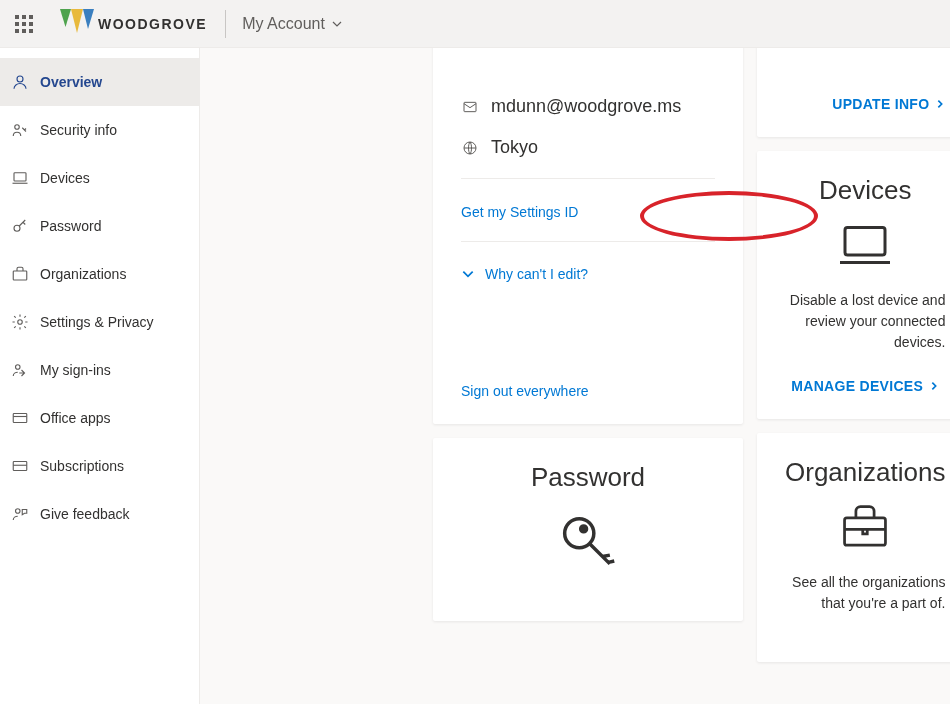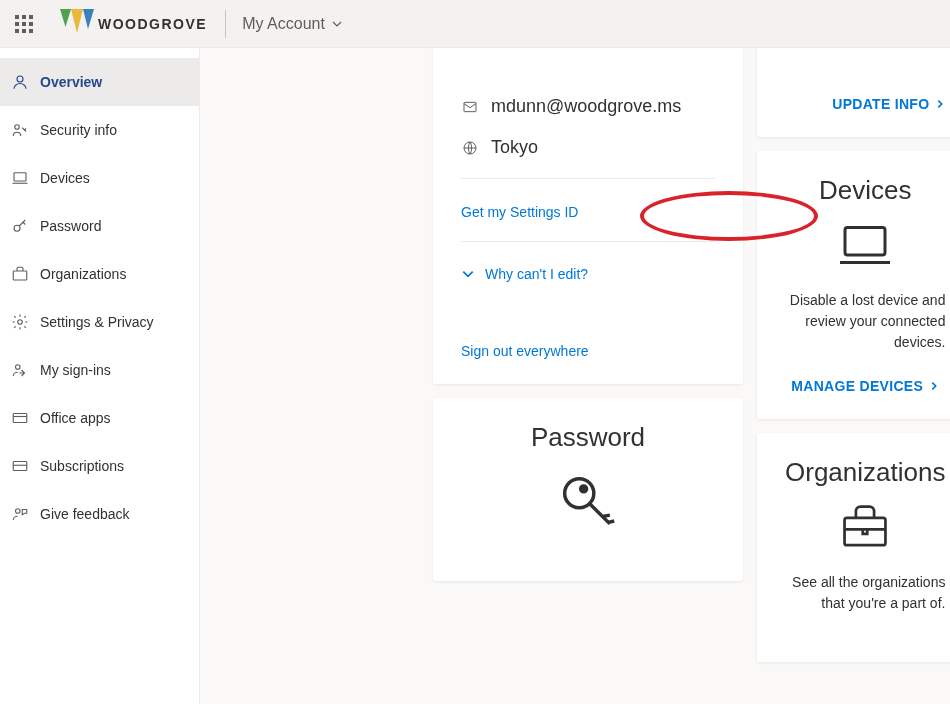--- a/index.html
+++ b/index.html
@@ -156,21 +156,21 @@
     }
     .link-chev {
       display: flex;
       align-items: center;
       color: #0078d4;
       font-size: 14px;
       cursor: pointer;
     }
     .link-chev svg { margin-right: 10px; }
     .signout-row {
-      margin-top: 60px;
+      margin-top: 100px;
     }
     .red-ellipse {
       position: absolute;
       border: 4px solid #d8232a;
       border-radius: 50%;
       width: 178px;
       height: 50px;
       left: 440px;
       top: 143px;
       pointer-events: none;

